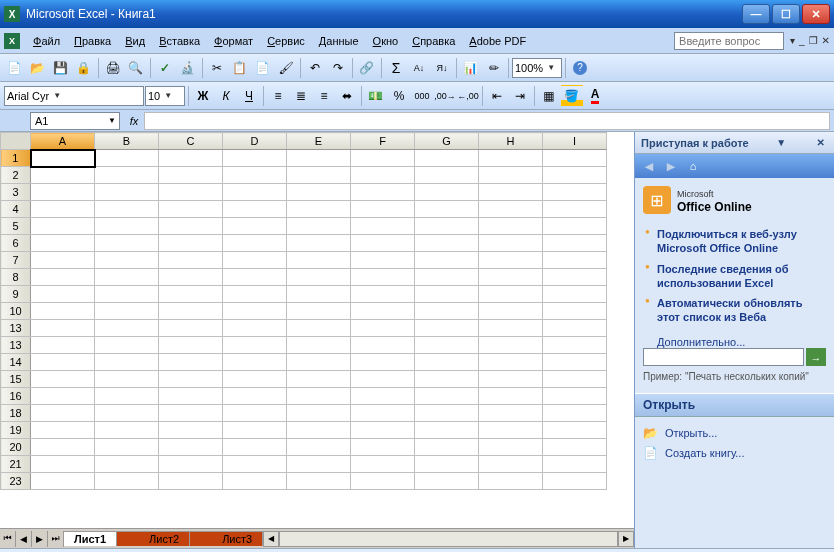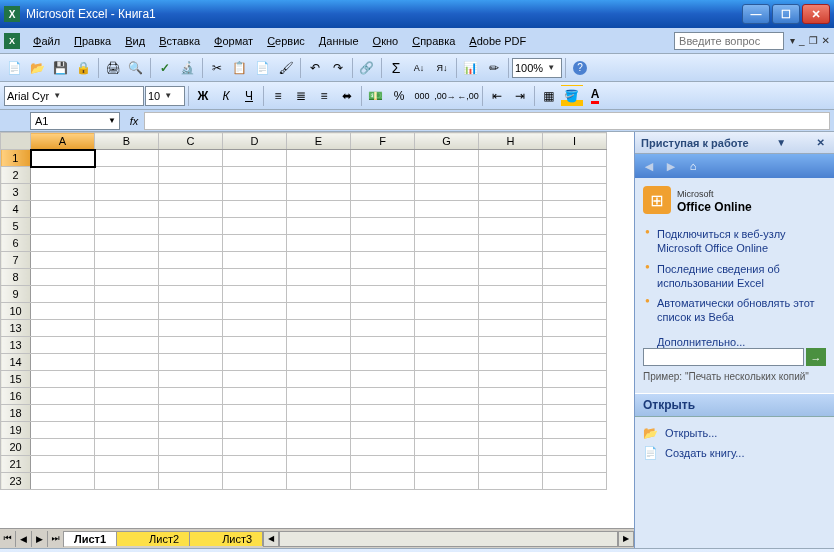--- a/index.html
+++ b/index.html
@@ -54,39 +54,39 @@
 .grid td.cell { width: 64px; background: white; }
 .grid td.cell.active { border: 2px solid black; }
 .grid th.corner { background: #dcdcd0; width: 30px; }
 
 
 .sheet-tabs { height: 20px; display: flex; align-items: center; background: #d4d0c8; border-top: 1px solid #999; }
 .st-nav { display: flex; }
 .st-nav span { width: 16px; height: 16px; display: flex; align-items: center; justify-content: center; cursor: pointer; font-size: 9px; border-right: 1px solid #999; }
 .st-tab { padding: 1px 10px; background: #fff; border-right: 1px solid #999; border-top: 1px solid #999; font-size: 11px; cursor: pointer; position:relative; }
 .st-tab.active { font-weight: bold; background: white; }
-.st-tab:not(.active) { background: #fde047; padding-left: 32px; }
+.st-tab:not(.active) { background: #c2410c; padding-left: 32px; }
 .st-scroll { flex: 1; background: #d4d0c8; display:flex; align-items:center; }
 .st-scroll .track { flex:1; height:16px; background:#e8e8e0; border:1px solid #999; margin: 0 16px;}
 .st-scroll .arr { width:16px; height:16px; background:#e0e0d8; border:1px solid #999; display:flex;align-items:center;justify-content:center;font-size:8px;cursor:pointer;margin-left:-16px;}
 .st-scroll .arr:first-child{margin-left:0;margin-right:-16px;}
 
 
 .taskpane { width: 200px; background: #dce8f8; border-left: 1px solid #7a9ac8; display: flex; flex-direction: column; }
 .tp-header { height: 22px; background: linear-gradient(to bottom, #e8f0fc, #c8d8f0); display: flex; align-items: center; padding: 0 6px; font-size: 11px; font-weight: bold; color: #2a4a7a; border-bottom:1px solid #9ab;}
 .tp-header .tp-close { margin-left: auto; cursor: pointer; font-size:10px; padding:0 3px;}
 .tp-nav { height: 24px; background: linear-gradient(to bottom, #7ab0f0, #4a80d0); display: flex; align-items: center; padding: 0 4px; gap: 2px; }
 .tp-nav span { width: 20px; height: 18px; display: flex; align-items: center; justify-content: center; cursor: pointer; color: #c0d0e8; font-size: 11px; }
 .tp-body { flex: 1; padding: 8px; overflow: auto; }
 .tp-logo { display: flex; align-items: center; gap: 6px; margin-bottom: 10px; }
 .tp-logo .ico { width: 28px; height: 28px; background: #f0a030; border-radius: 4px; display:flex;align-items:center;justify-content:center;font-size:16px;color:white;}
 .tp-logo .txt { font-size: 12px; color: #333; }
 .tp-logo .txt b { color: #000; }
 .tp-list { list-style: none; margin-bottom: 8px; }
-.tp-list li { padding: 3px 0 3px 14px; position: relative; color: #1a3a8a; cursor: pointer; font-size: 11px; line-height: 1.3; }
+.tp-list li { padding: 3px 0 3px 14px; position: relative; color: #1a3a8a; cursor: pointer; font-size: 11px; line-height: 1.3; font-weight: bold; }
 .tp-list li:before { content: "●"; position: absolute; left: 2px; color: #f0a030; font-size: 8px; }
 .tp-more { color: #1a3a8a; font-size: 11px; cursor: pointer; padding-left: 14px; }
 .tp-search-lbl { font-size: 11px; margin: 10px 0 3px; }
 .tp-search-row { display: flex; gap: 2px; }
 .tp-search-row input { flex: 1; height: 18px; border: 1px solid #7a8a9a; font-size: 11px; }
 .tp-search-row .go { width: 20px; height: 18px; background: #4a9040; color: white; display: flex; align-items: center; justify-content: center; cursor: pointer; font-size: 11px;}
 .tp-example { font-size: 10px; color: #555; margin-top: 4px; line-height: 1.3; }
 .tp-section-hdr { background: linear-gradient(to bottom, #c0d8f8, #a0c0e8); margin: 10px -8px 6px; padding: 4px 8px; font-size: 12px; font-weight: bold; color: #1a3a7a; border-top:1px solid #fff; border-bottom:1px solid #8aa;}
 .tp-link { display: flex; align-items: center; gap: 6px; padding: 3px 0; color: #1a3a8a; cursor: pointer; font-size: 11px; }
 .tp-link .ico { width: 16px; height: 14px; display:flex;align-items:center;justify-content:center;font-size:12px;}

